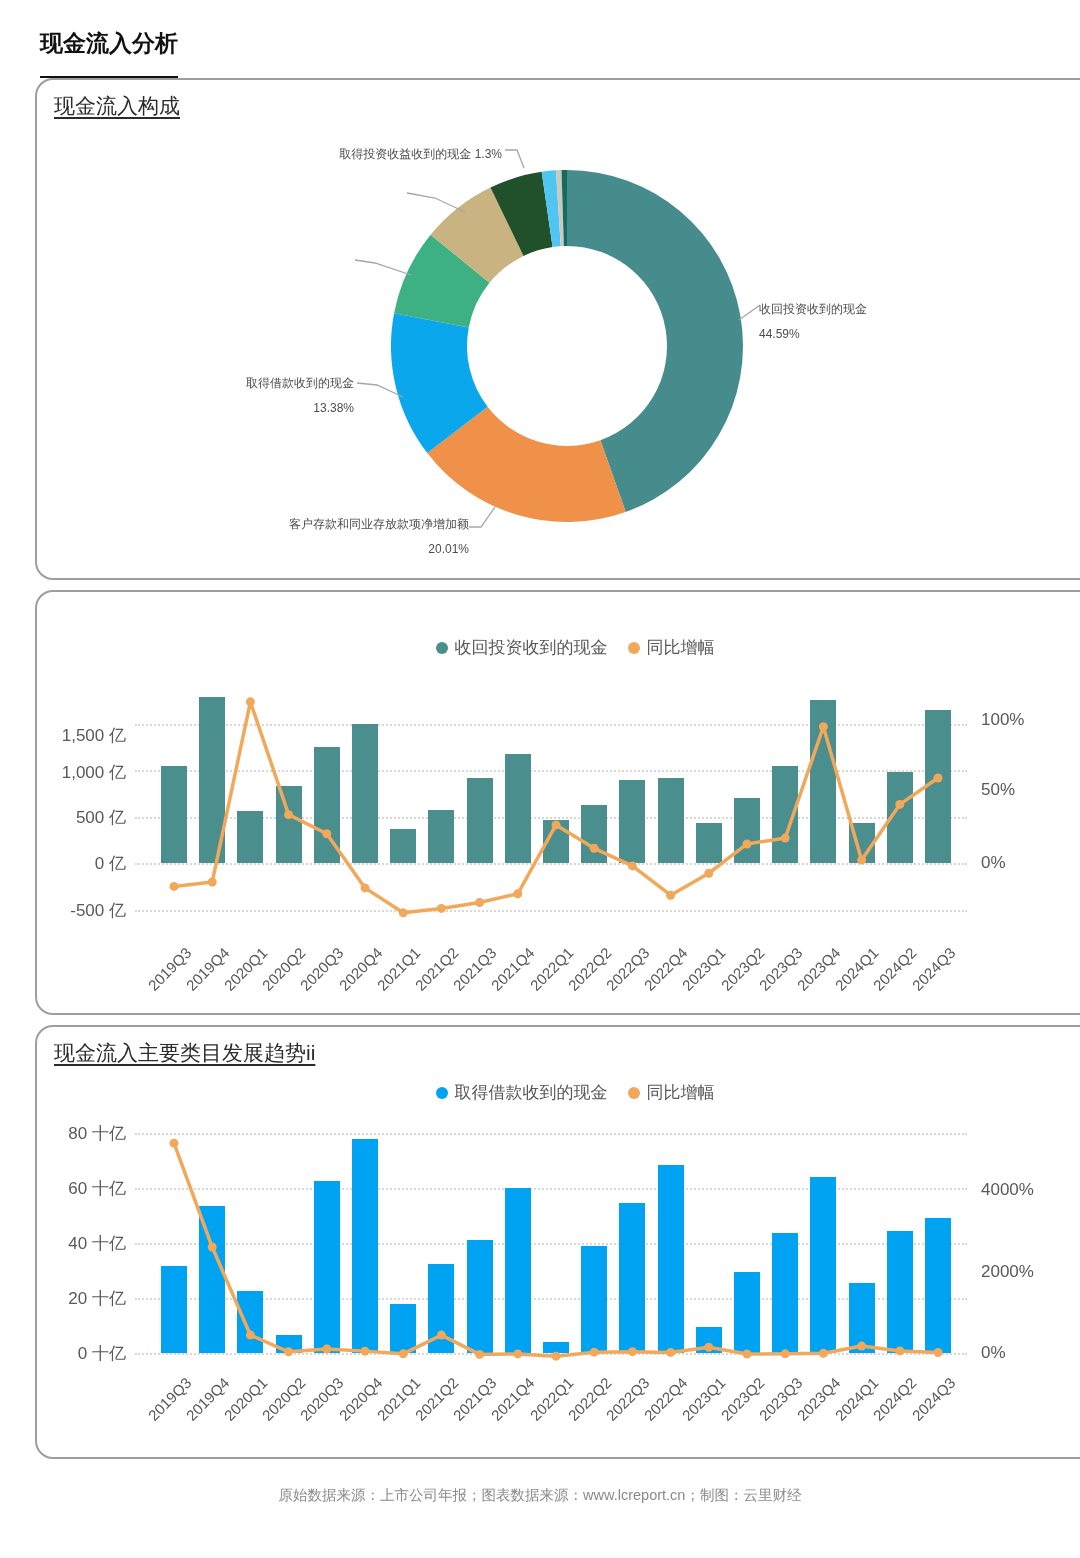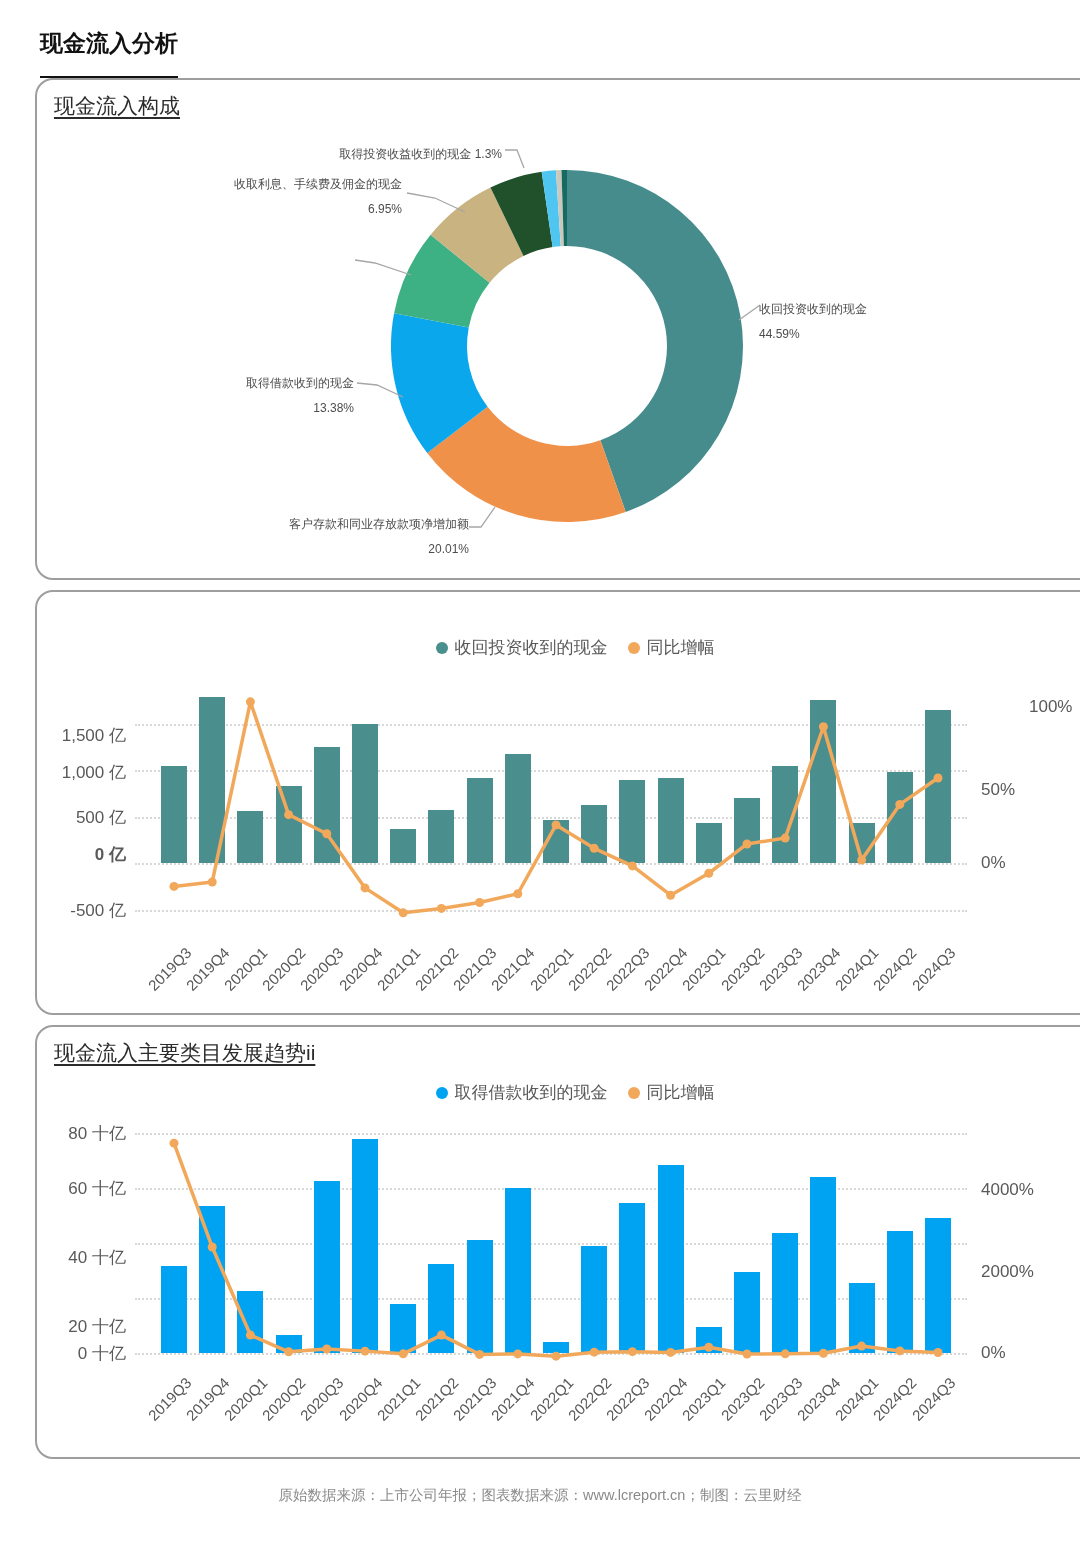--- a/index.html
+++ b/index.html
@@ -89,24 +89,20 @@
       <path d="M 320 303 L 340 305 L 366 317" fill="none" stroke="#a6a6a6" stroke-width="1.3"></path>
       <path d="M 318 180 L 338 183 L 374 195" fill="none" stroke="#a6a6a6" stroke-width="1.3"></path>
       <path d="M 370 113 L 398 118 L 428 132" fill="none" stroke="#a6a6a6" stroke-width="1.3"></path>
       <path d="M 468 70 L 480 70 L 487 88" fill="none" stroke="#a6a6a6" stroke-width="1.3"></path>
     </svg>
 
   <div class="d-label" id="lbl-lightblue">
     <span>取得投资收益收到的现金</span>
     <span>1.3%</span>
   </div>
-  <div class="d-label" id="lbl-tan">
-    <span>收取利息、手续费及佣金的现金</span>
-    <span class="pct">6.95%</span>
-  </div>
   <div class="d-label" id="lbl-blue">
     <span>取得借款收到的现金</span>
     <span class="pct">13.38%</span>
   </div>
   <div class="d-label" id="lbl-orange">
     <span>客户存款和同业存放款项净增加额</span>
     <span class="pct">20.01%</span>
   </div>
   <div class="d-label" id="lbl-teal">
     <span>收回投资收到的现金</span>
@@ -126,24 +122,24 @@
     </span>
   </div>
   <div class="plot" id="plot2">
       <div class="gridline" style="top: 31.5px;"></div>
       <div class="ytick" style="top: 43px;">1,500 亿</div>
       <div class="gridline" style="top: 78px;"></div>
       <div class="ytick" style="top: 80px;">1,000 亿</div>
       <div class="gridline" style="top: 124.5px;"></div>
       <div class="ytick" style="top: 124.5px;">500 亿</div>
       <div class="gridline" style="top: 171px;"></div>
-      <div class="ytick" style="top: 162px; font-weight: bold;">0 亿</div>
+      <div class="ytick" style="top: 171px;">0 亿</div>
       <div class="gridline" style="top: 217.5px;"></div>
       <div class="ytick" style="top: 217.5px;">-500 亿</div>
-      <div class="ytick2" style="top: 15px; margin-left: 48px;">100%</div>
+      <div class="ytick2" style="top: 28px;">100%</div>
       <div class="ytick2" style="top: 97.75px;">50%</div>
       <div class="ytick2" style="top: 171px;">0%</div>
       <div class="bar" style="left: 26px; top: 74.28px; width: 26px; height: 96.72px; background: rgb(74, 142, 142);"></div>
       <div class="bar" style="left: 64.2px; top: 4.53px; width: 26px; height: 166.47px; background: rgb(74, 142, 142);"></div>
       <div class="bar" style="left: 102.4px; top: 118.92px; width: 26px; height: 52.08px; background: rgb(74, 142, 142);"></div>
       <div class="bar" style="left: 140.6px; top: 93.81px; width: 26px; height: 77.19px; background: rgb(74, 142, 142);"></div>
       <div class="bar" style="left: 178.8px; top: 54.75px; width: 26px; height: 116.25px; background: rgb(74, 142, 142);"></div>
       <div class="bar" style="left: 217px; top: 32.43px; width: 26px; height: 138.57px; background: rgb(74, 142, 142);"></div>
       <div class="bar" style="left: 255.2px; top: 136.59px; width: 26px; height: 34.41px; background: rgb(74, 142, 142);"></div>
       <div class="bar" style="left: 293.4px; top: 117.99px; width: 26px; height: 53.01px; background: rgb(74, 142, 142);"></div>
@@ -219,23 +215,23 @@
       <span class="legend-dot" style="background: rgb(242, 168, 90);"></span>
       <span>同比增幅</span>
     </span>
   </div>
   <div class="plot" id="plot3">
       <div class="gridline" style="top: 11px;"></div>
       <div class="ytick" style="top: 11px;">80 十亿</div>
       <div class="gridline" style="top: 66px;"></div>
       <div class="ytick" style="top: 66px;">60 十亿</div>
       <div class="gridline" style="top: 121px;"></div>
-      <div class="ytick" style="top: 135px; text-align: right;">40 十亿</div>
+      <div class="ytick" style="top: 121px; text-align: right;">40 十亿</div>
       <div class="gridline" style="top: 176px;"></div>
-      <div class="ytick" style="top: 176px; margin-top: 28px;">20 十亿</div>
+      <div class="ytick" style="top: 176px;">20 十亿</div>
       <div class="gridline" style="top: 231px;"></div>
       <div class="ytick" style="top: 231px;">0 十亿</div>
       <div class="ytick2" style="top: 68px;">4000%</div>
       <div class="ytick2" style="top: 149.5px;">2000%</div>
       <div class="ytick2" style="top: 231px;">0%</div>
       <div class="bar" style="left: 26px; top: 144.375px; width: 26px; height: 86.625px; background: rgb(0, 163, 242);"></div>
       <div class="bar" style="left: 64.2px; top: 83.875px; width: 26px; height: 147.125px; background: rgb(0, 163, 242);"></div>
       <div class="bar" style="left: 102.4px; top: 169.125px; width: 26px; height: 61.875px; background: rgb(0, 163, 242);"></div>
       <div class="bar" style="left: 140.6px; top: 213.125px; width: 26px; height: 17.875px; background: rgb(0, 163, 242);"></div>
       <div class="bar" style="left: 178.8px; top: 59.125px; width: 26px; height: 171.875px; background: rgb(0, 163, 242);"></div>

